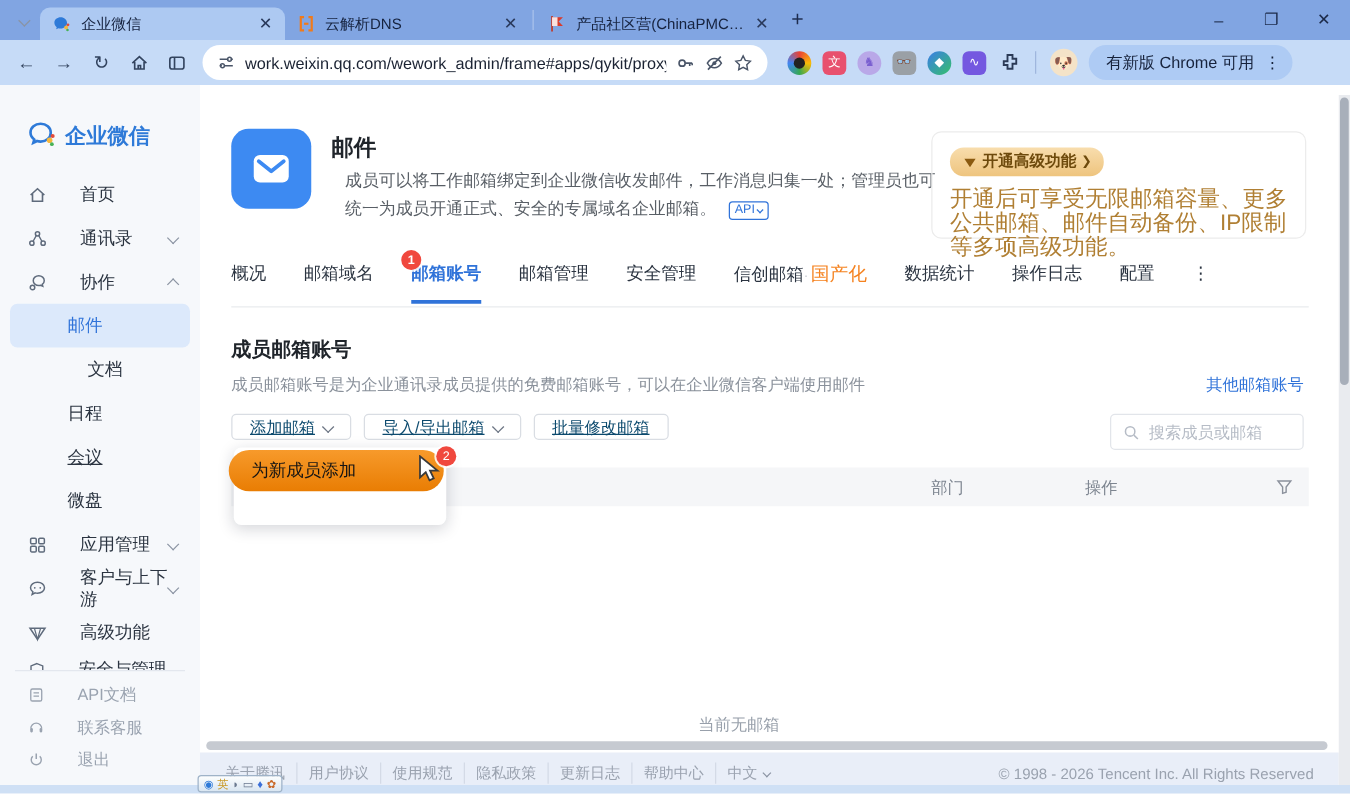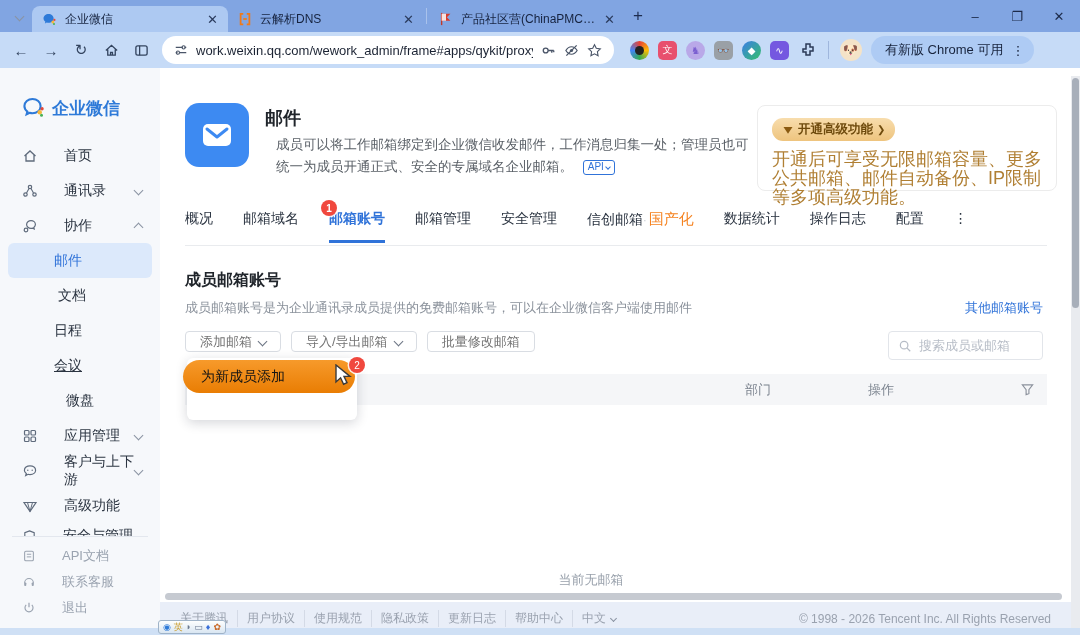--- a/index.html
+++ b/index.html
@@ -49,38 +49,38 @@
   .sdivider { height:1px; background:#e3e7ee; margin:0 12px 6px 12px; }
   .navitem.dim { color:#9aa3b0; font-size:13px; height:26px; }
 
   main.content { position:absolute; left:160px; top:0; width:920px; height:567px; background:#fff; }
 
   .appicon { position:absolute; left:25px; top:35px; width:64px; height:64px; background:#3d8af2; border-radius:14px; display:flex; align-items:center; justify-content:center; }
   .apptitle { position:absolute; left:105px; top:38px; font-size:18px; font-weight:bold; color:#20252b; }
   .appdesc { position:absolute; left:116px; top:66px; width:480px; line-height:22px; color:#595f66; font-size:13.5px; }
   .apibadge { display:inline-flex; align-items:center; gap:2px; border:1px solid #3073d9; color:#3073d9; font-size:10px; border-radius:3px; padding:0 4px; height:15px; vertical-align:1px; margin-left:6px; }
 
-  .promo { position:absolute; left:597px; top:37px; width:300px; height:86px; border:1px solid #ececec; border-radius:8px; padding:12px 14px; }
+  .promo { position:absolute; left:585px; top:37px; width:300px; height:86px; border:1px solid #ececec; border-radius:8px; padding:12px 14px; }
   .promobadge { display:inline-flex; align-items:center; gap:4px; background:linear-gradient(180deg,#f8ddad,#eec47e); color:#6e4a0c; font-size:12.5px; font-weight:bold; border-radius:11px; padding:3px 10px; }
   .promotext { margin-top:9px; color:#b07f33; font-size:18px; line-height:19px; }
 
   .tabsrow { position:absolute; left:25px; top:142px; width:862px; height:36px; border-bottom:1px solid #e9ebee; display:flex; align-items:flex-start; gap:30px; font-size:14px; color:#2b3441; }
   .ptab { position:relative; padding-bottom:12px; white-space:nowrap; }
   .ptab.on { color:#3073d9; font-weight:bold; border-bottom:3px solid #3073d9; }
   .ptab .suffix { color:#f5821f; font-size:15px; margin-left:2px; }
   .ptab .dot { color:#c7cbd2; font-size:11px; }
   .redbadge { position:absolute; width:16px; height:16px; background:#f0483e; color:#fff; font-size:10px; border-radius:50%; display:flex; align-items:center; justify-content:center; box-shadow:0 0 0 1.5px rgba(255,255,255,.85); }
   .tabbadge { top:-10px; left:-8px; }
 
   .secttitle { position:absolute; left:25px; top:202px; font-size:16px; font-weight:bold; color:#20252b; }
   .sectdesc { position:absolute; left:25px; top:231px; color:#8a919b; font-size:13px; }
   .otherlink { position:absolute; right:37px; top:231px; color:#3073d9; font-size:13px; }
 
   .btnrow { position:absolute; left:25px; top:263px; display:flex; gap:10px; }
-  .wbtn { display:flex; align-items:center; gap:7px; height:21px; padding:0 14px; border:1px solid #d9dde3; border-radius:4px; background:#fff; font-size:13px; color:#737373; }
+  .wbtn { display:flex; align-items:center; gap:7px; height:21px; padding:0 14px; border:1px solid #d9dde3; border-radius:4px; background:#fff; font-size:13px; color:#0c4a6e;text-decoration:underline; }
   .wbtn .chev { border-color:#6b7483; }
   .searchbox { position:absolute; right:37px; top:263px; width:155px; height:29px; border:1px solid #e2e5ea; border-radius:4px; display:flex; align-items:center; gap:7px; padding:0 9px; color:#b6bcc6; }
   .searchbox .ph { font-size:13px; }
 
   .theadrow { position:absolute; left:25px; top:306px; width:862px; height:31px; background:#f5f6f8; display:flex; align-items:center; color:#7d8590; font-size:13px; }
   .th-dept { position:absolute; left:560px; }
   .th-op { position:absolute; left:683px; }
   .th-filter { position:absolute; right:12px; display:flex; }
 
   .emptytext { position:absolute; left:0; top:503px; width:862px; text-align:center; color:#98a0ab; font-size:13px; }
@@ -253,30 +253,30 @@
             <path d="M9 2.6c2.4 0 4.4 1.7 4.4 3.9 0 1.2-.6 2.2-1.6 3l.4 1.5-1.7-.8c-.5.1-1 .2-1.5.2-2.4 0-4.4-1.7-4.4-3.9S6.6 2.6 9 2.6z" fill="none" stroke="#5f6b7c" stroke-width="1.2"></path>
             <circle cx="4" cy="12" r="1.8" fill="none" stroke="#5f6b7c" stroke-width="1.2"></circle>
           </svg>
         <span class="nlabel">协作</span>
         <span class="chev up"></span>
       </div>
       <div class="navitem sub on">
         <span class="nlabel" style="margin-left:0;">邮件</span>
       </div>
       <div class="navitem sub">
-        <span class="nlabel" style="margin-left:4px;">文档</span>
+        <span class="nlabel" style="margin-left:16px;">文档</span>
       </div>
       <div class="navitem sub">
         <span class="nlabel" style="margin-left:0;">日程</span>
       </div>
       <div class="navitem sub">
         <span class="nlabel" style="margin-left:0;text-decoration:underline;">会议</span>
       </div>
       <div class="navitem sub">
-        <span class="nlabel" style="margin-left:12px;">微盘</span>
+        <span class="nlabel" style="margin-left:0;">微盘</span>
       </div>
       <div class="navitem">
         <svg width="16" height="16" viewBox="0 0 16 16">
             <rect x="2.5" y="2.5" width="4.5" height="4.5" rx="1" fill="none" stroke="#5f6b7c" stroke-width="1.2"></rect>
             <rect x="9" y="2.5" width="4.5" height="4.5" rx="1" fill="none" stroke="#5f6b7c" stroke-width="1.2"></rect>
             <rect x="2.5" y="9" width="4.5" height="4.5" rx="1" fill="none" stroke="#5f6b7c" stroke-width="1.2"></rect>
             <rect x="9" y="9" width="4.5" height="4.5" rx="1" fill="none" stroke="#5f6b7c" stroke-width="1.2"></rect>
           </svg>
         <span class="nlabel">应用管理</span>
         <span class="chev down"></span>

